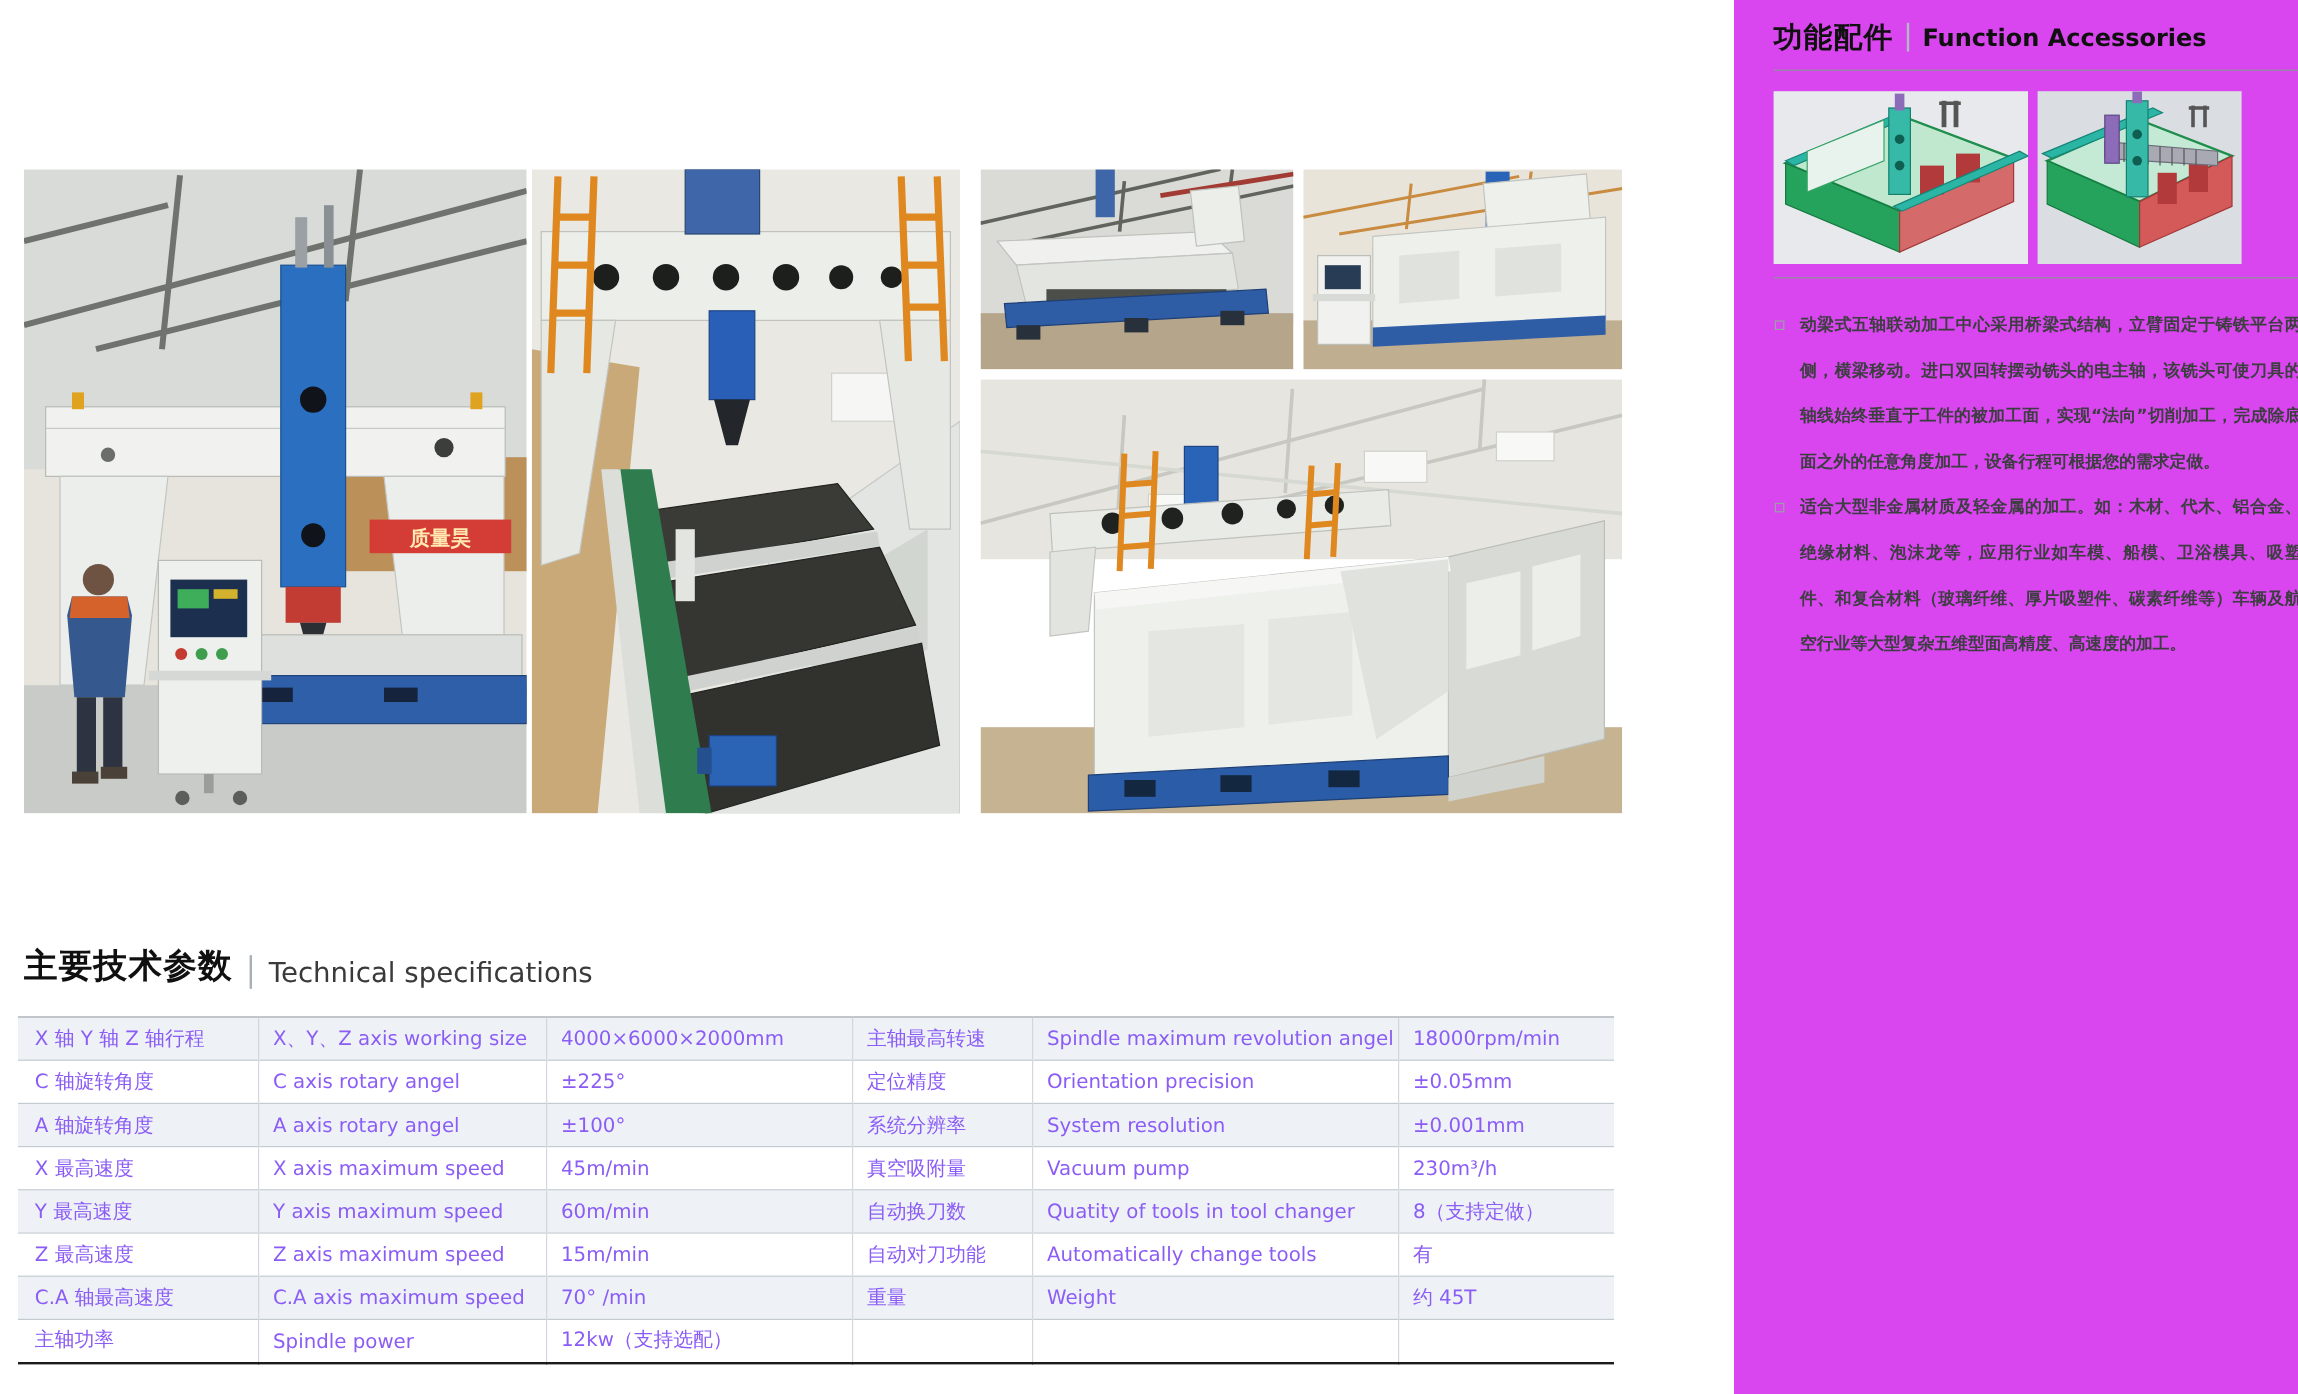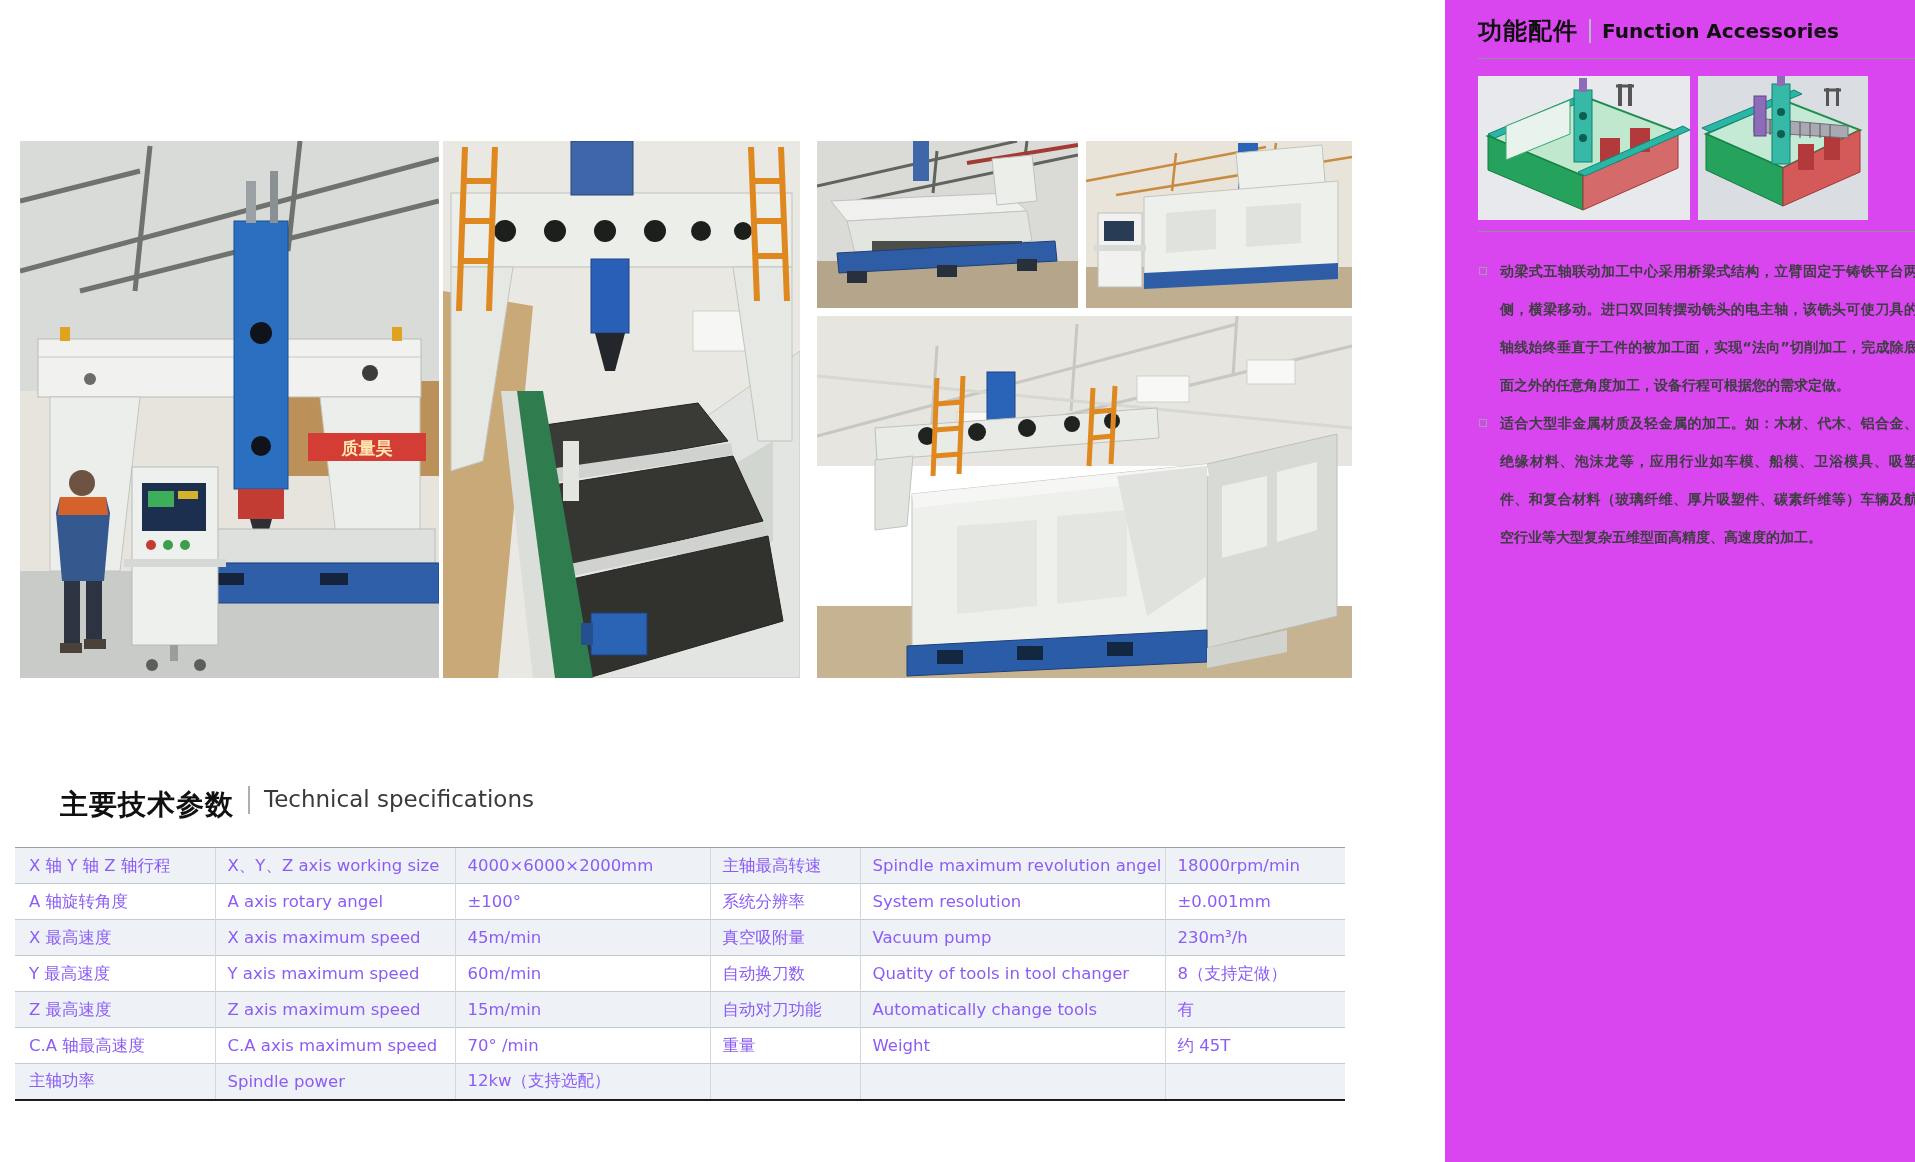--- a/index.html
+++ b/index.html
@@ -14,21 +14,21 @@
   
   .photo { position:absolute; overflow:hidden; }
   .photo svg { display:block; width:100%; height:100%; }
   .photo1 { left:20px;  top:141px; width:419px; height:537px;text-decoration:underline; }
   .photo2 { left:443px; top:141px; width:357px; height:537px; }
   .photo3 { left:817px; top:141px; width:261px; height:167px; }
   .photo4 { left:1086px;top:141px; width:266px; height:167px; }
   .photo5 { left:817px; top:316px; width:535px; height:362px; }
 
   
-  .spec-title { position:absolute; left:20px; top:786px; display:flex; align-items:flex-start;margin-left:40px; }
+  .spec-title { position:absolute; left:20px; top:786px; display:flex; align-items:flex-end; }
   .spec-title .cn { font-size:28px; font-weight:bold; color:#101010; letter-spacing:1px; }
   .spec-title .vbar { width:2px; height:28px; background:#a9b0b6; margin:0 14px; }
   .spec-title .en { font-size:23px; color:#3a3a3a; }
 
   .spec-table { position:absolute; left:15px; top:847px; }
   table { border-collapse:collapse; width:1330px; table-layout:fixed; border-bottom:2px solid #1b1b1b; }
   td {
     height:36px; font-size:16.5px; color:#8b5cf6; padding:0 10px 0 12px;
     border-top:1px solid #c3cbd1; border-left:1px solid #d2d8dd;
     white-space:nowrap; overflow:hidden;
@@ -335,20 +335,28 @@
           <col style="width:180px">
       </colgroup>
       <tbody>
         <tr>
           <td>X 轴 Y 轴 Z 轴行程</td>
           <td>X、Y、Z axis working size</td>
           <td>4000×6000×2000mm</td>
           <td>主轴最高转速</td>
           <td>Spindle maximum revolution angel</td>
           <td>18000rpm/min</td>
+        </tr>
+        <tr>
+          <td>C 轴旋转角度</td>
+          <td>C axis rotary angel</td>
+          <td>±225°</td>
+          <td>定位精度</td>
+          <td>Orientation  precision</td>
+          <td>±0.05mm</td>
         </tr>
         <tr>
           <td>A 轴旋转角度</td>
           <td>A axis rotary angel</td>
           <td>±100°</td>
           <td>系统分辨率</td>
           <td>System resolution</td>
           <td>±0.001mm</td>
         </tr>
         <tr>

